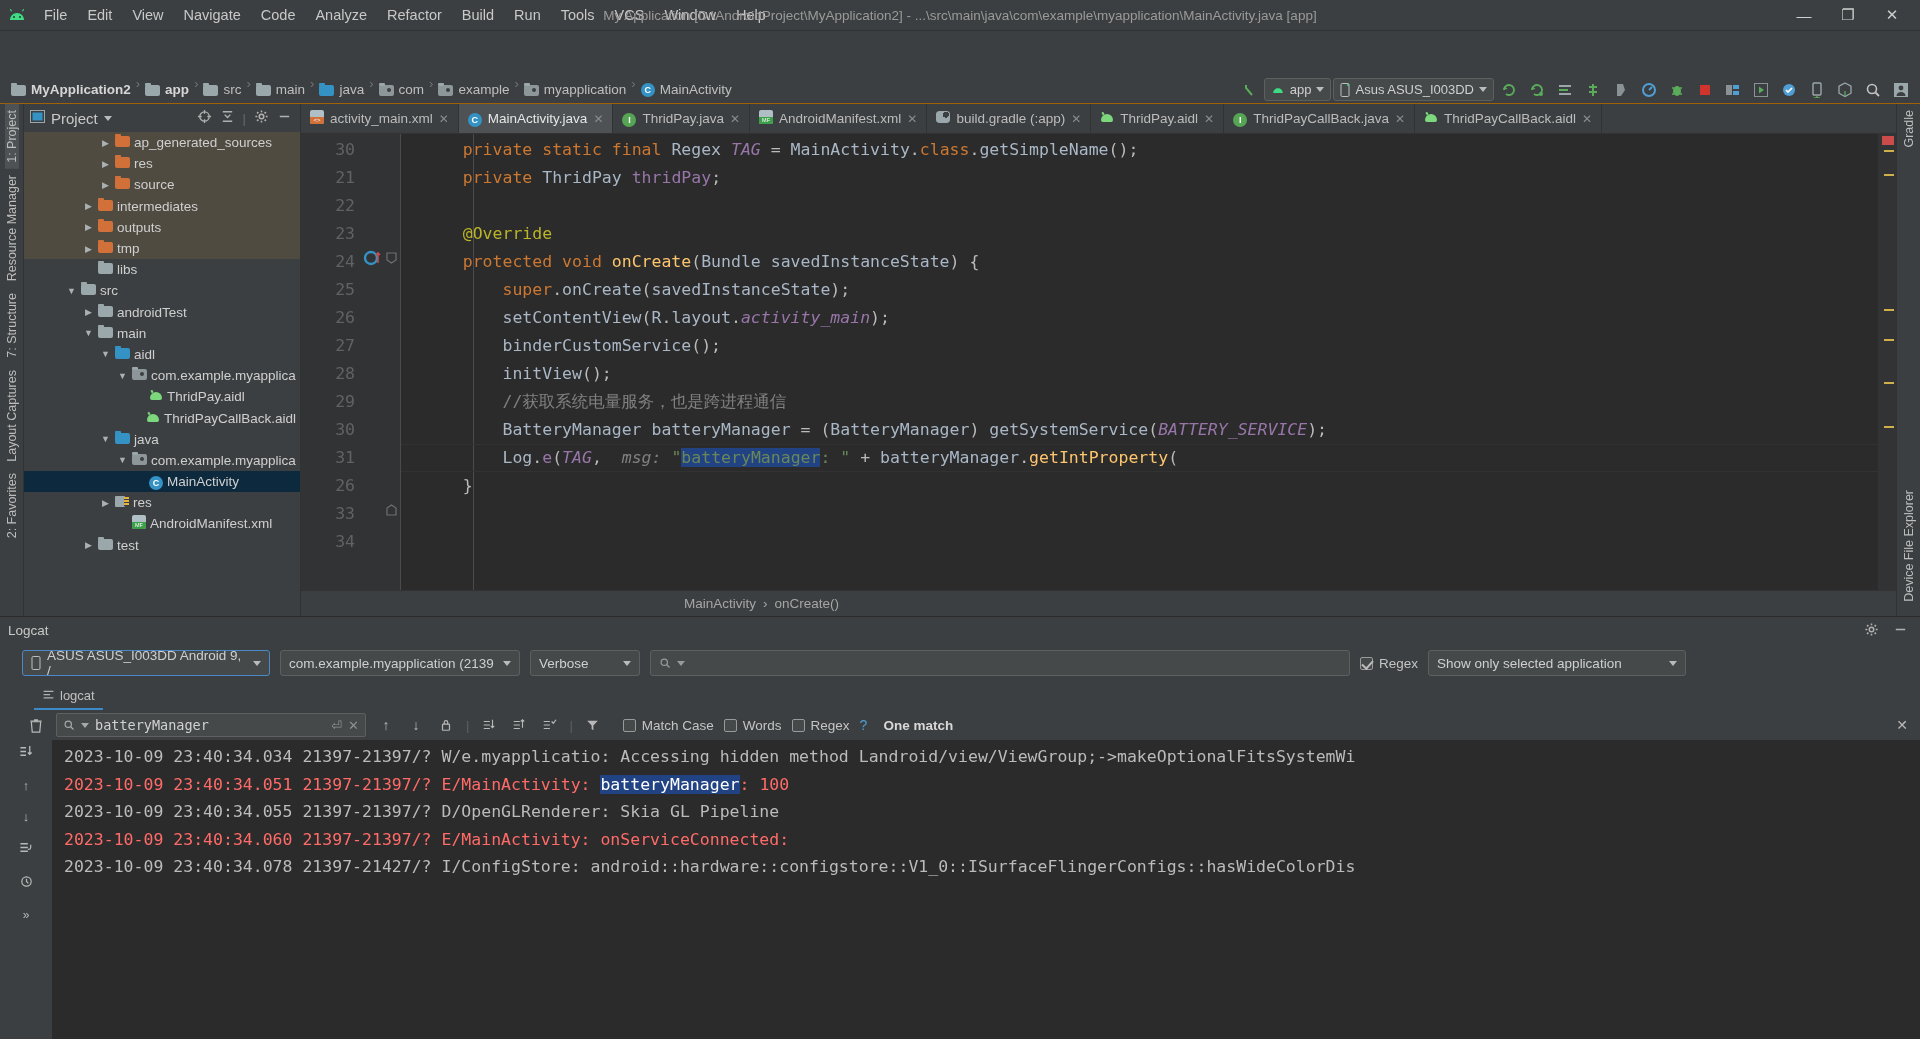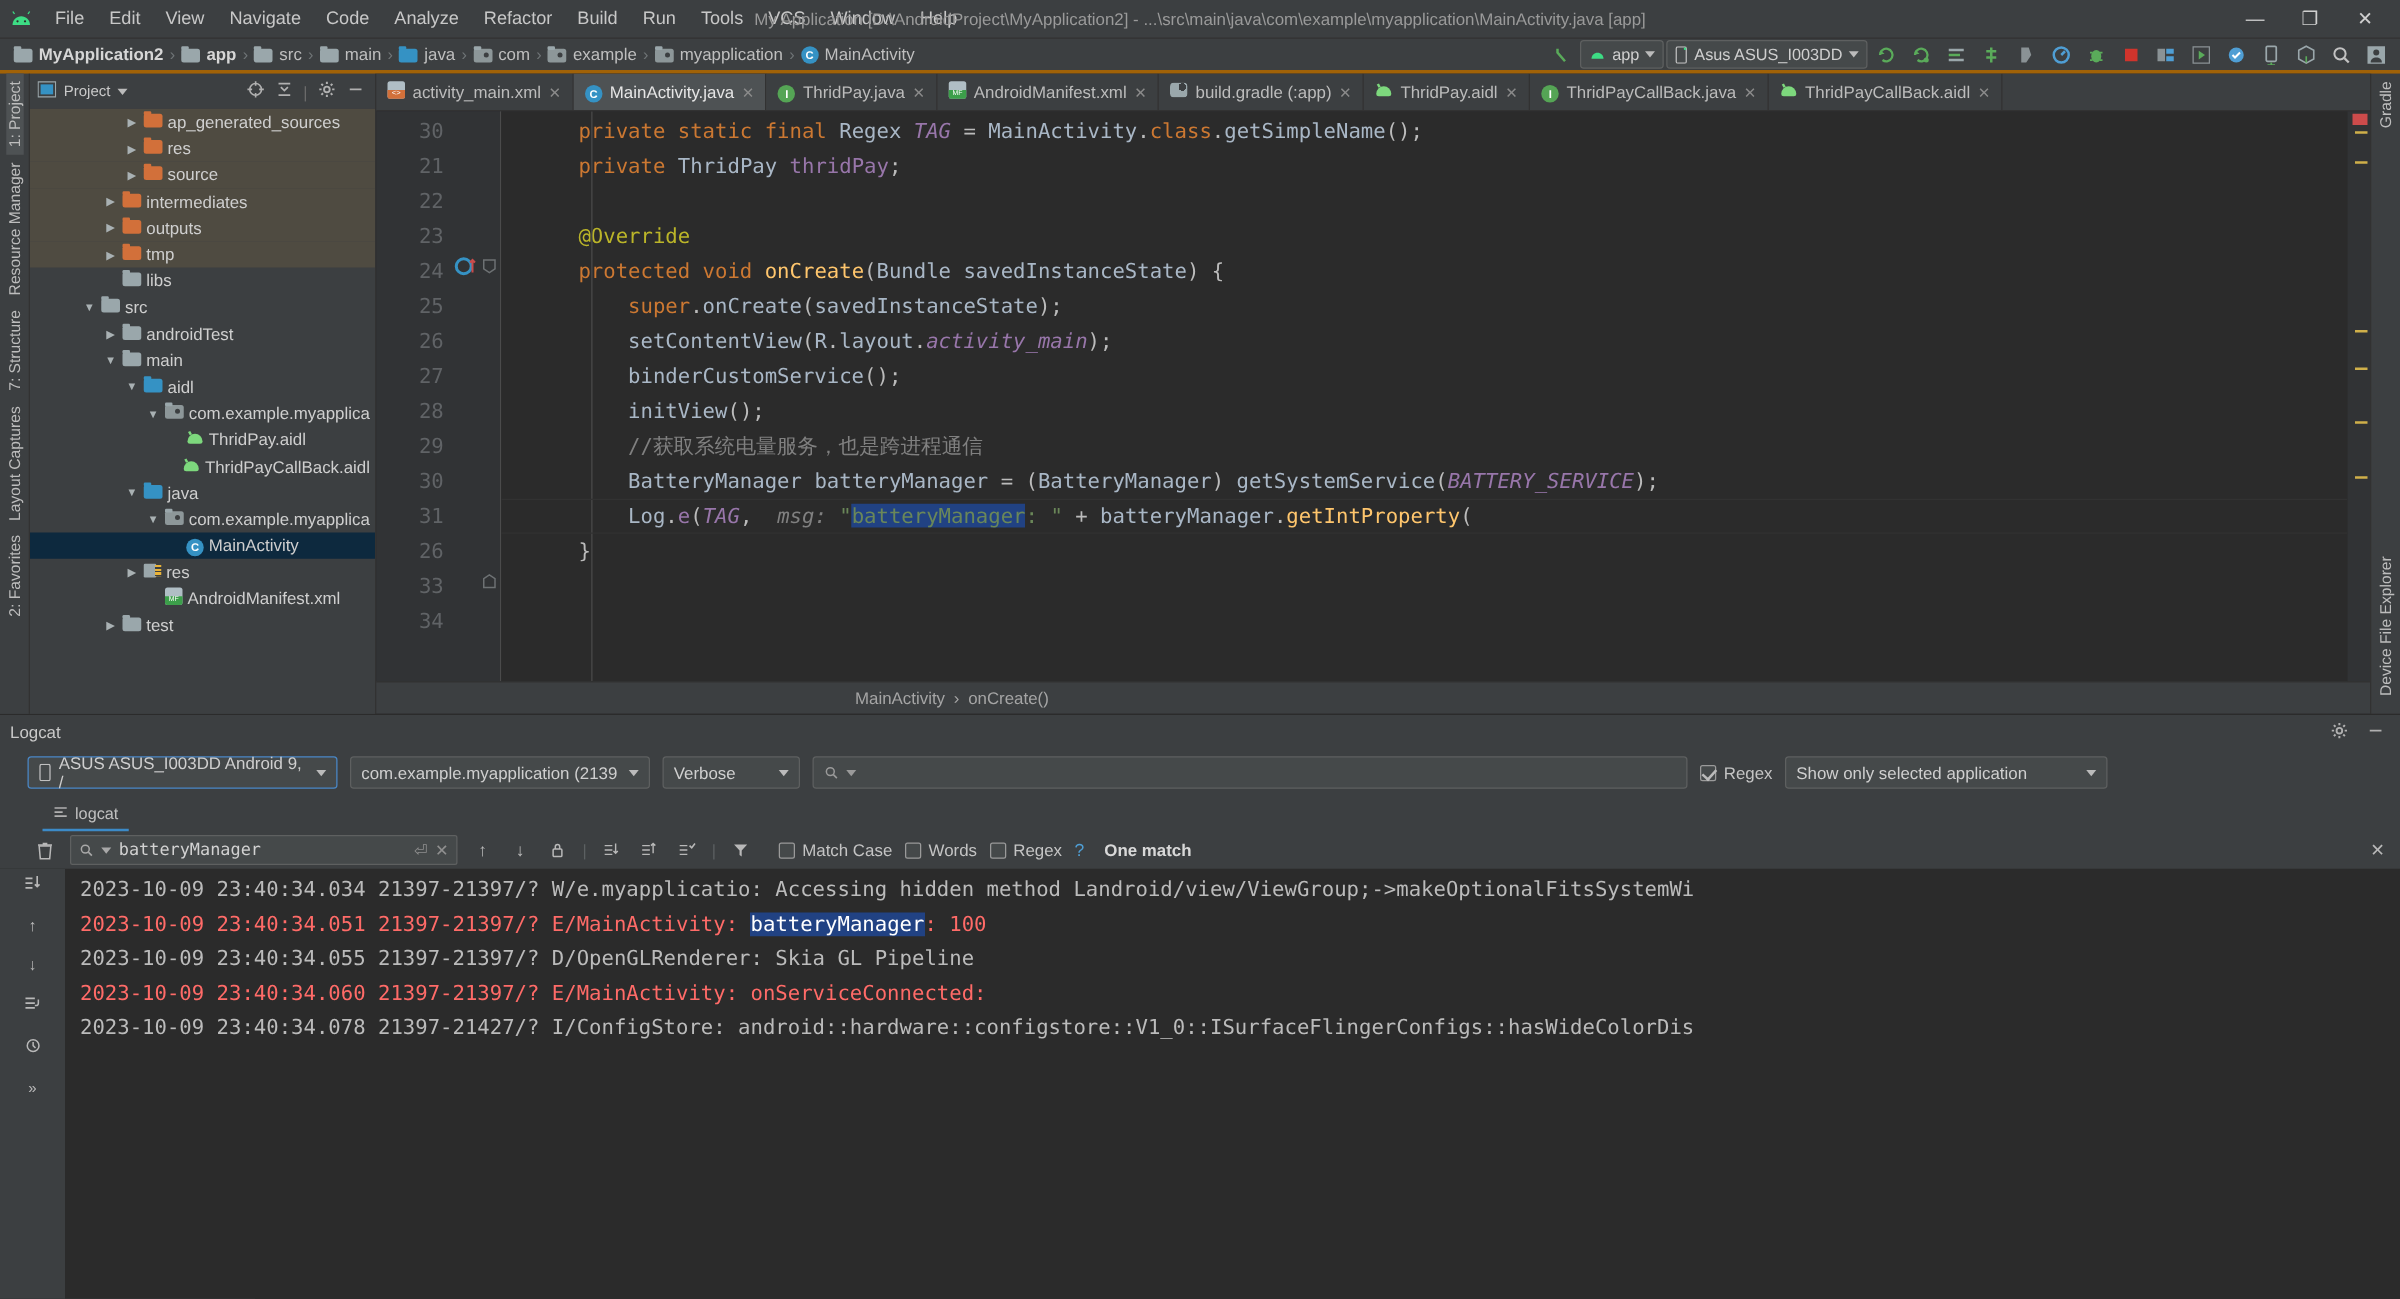--- a/index.html
+++ b/index.html
@@ -25,22 +25,22 @@
   #wintitle{
     position:absolute; left:0; right:0; text-align:center; color:#9a9a9a;
     font-size:13.5px; pointer-events:none;
   }
   #wincontrols{ margin-left:auto; display:flex; align-items:center; gap:0; padding-right:6px; z-index:3;}
   #wincontrols div{ width:44px; height:30px; display:flex; align-items:center; justify-content:center;
      color:#cfcfcf; font-size:15px;}
 
   
   #navbar{
-    height:28px; background:#3c3f41; display:flex; align-items:center;
-    padding-left:8px; border-bottom:3px solid #a16207; gap:0px;
+    height:28px; background:#3c3f41; display:flex; 
+    padding-left:8px; border-bottom:1px solid #a16207; gap:0px;margin-top:45px;
   }
   .crumb{ display:flex; align-items:center; gap:5px; padding:2px 3px; color:#bfbfbf; font-size:13.5px;}
   .crumb.bold{ font-weight:bold; color:#d6d6d6; }
   .sep{ color:#6f7476; padding:0 2px; font-size:13px;}
   .nav-tools{ margin-left:auto; display:flex; align-items:center; gap:2px; padding-right:6px;}
   .tbtn{ width:26px; height:24px; display:flex; align-items:center; justify-content:center; border-radius:3px;}
   .combo{
     height:23px; border:1px solid #5e6060; background:#45494a; border-radius:3px;
     display:flex; align-items:center; gap:5px; padding:0 6px; font-size:13px; color:#cfcfcf;
   }
@@ -53,21 +53,21 @@
   
   .rail{ width:24px; background:#3c3f41; border-right:1px solid #323232;
          display:flex; flex-direction:column; align-items:center; position:relative;}
   .vtext{ writing-mode:vertical-rl; transform:rotate(180deg); font-size:12.5px; color:#bdbdbd;
           padding:6px 0; white-space:nowrap;}
   .vtext.sel{ background:#4e5254; }
 
   
   #projectpanel{ width:277px; background:#3c3f41; display:flex; flex-direction:column; border-right:1px solid #323232;}
   #projhead{ height:28px; display:flex; align-items:center; padding:0 6px; gap:6px; }
-  #projhead .title{ font-size:12px; color:#c9c9c9; }
+  #projhead .title{ font-size:15px; color:#c9c9c9; }
   #projhead .hicons{ margin-left:auto; display:flex; align-items:center; gap:8px; padding-right:2px;}
   #tree{ flex:1; overflow:hidden; position:relative; background:#3c3f41; font-size:13.5px;}
   .trow{ height:21.2px; display:flex; align-items:center; gap:4px; white-space:nowrap; padding-right:4px;}
   .trow.olive{ background:#4f4b41; }
   .trow.selected{ background:#0d293e; }
   .arrow{ width:11px; display:inline-block; text-align:center; color:#a9b1b3; font-size:9px;}
   .tlabel{ color:#cfcfcf; }
 
   
   .fi{ width:15px; height:12px; position:relative; display:inline-block; }

